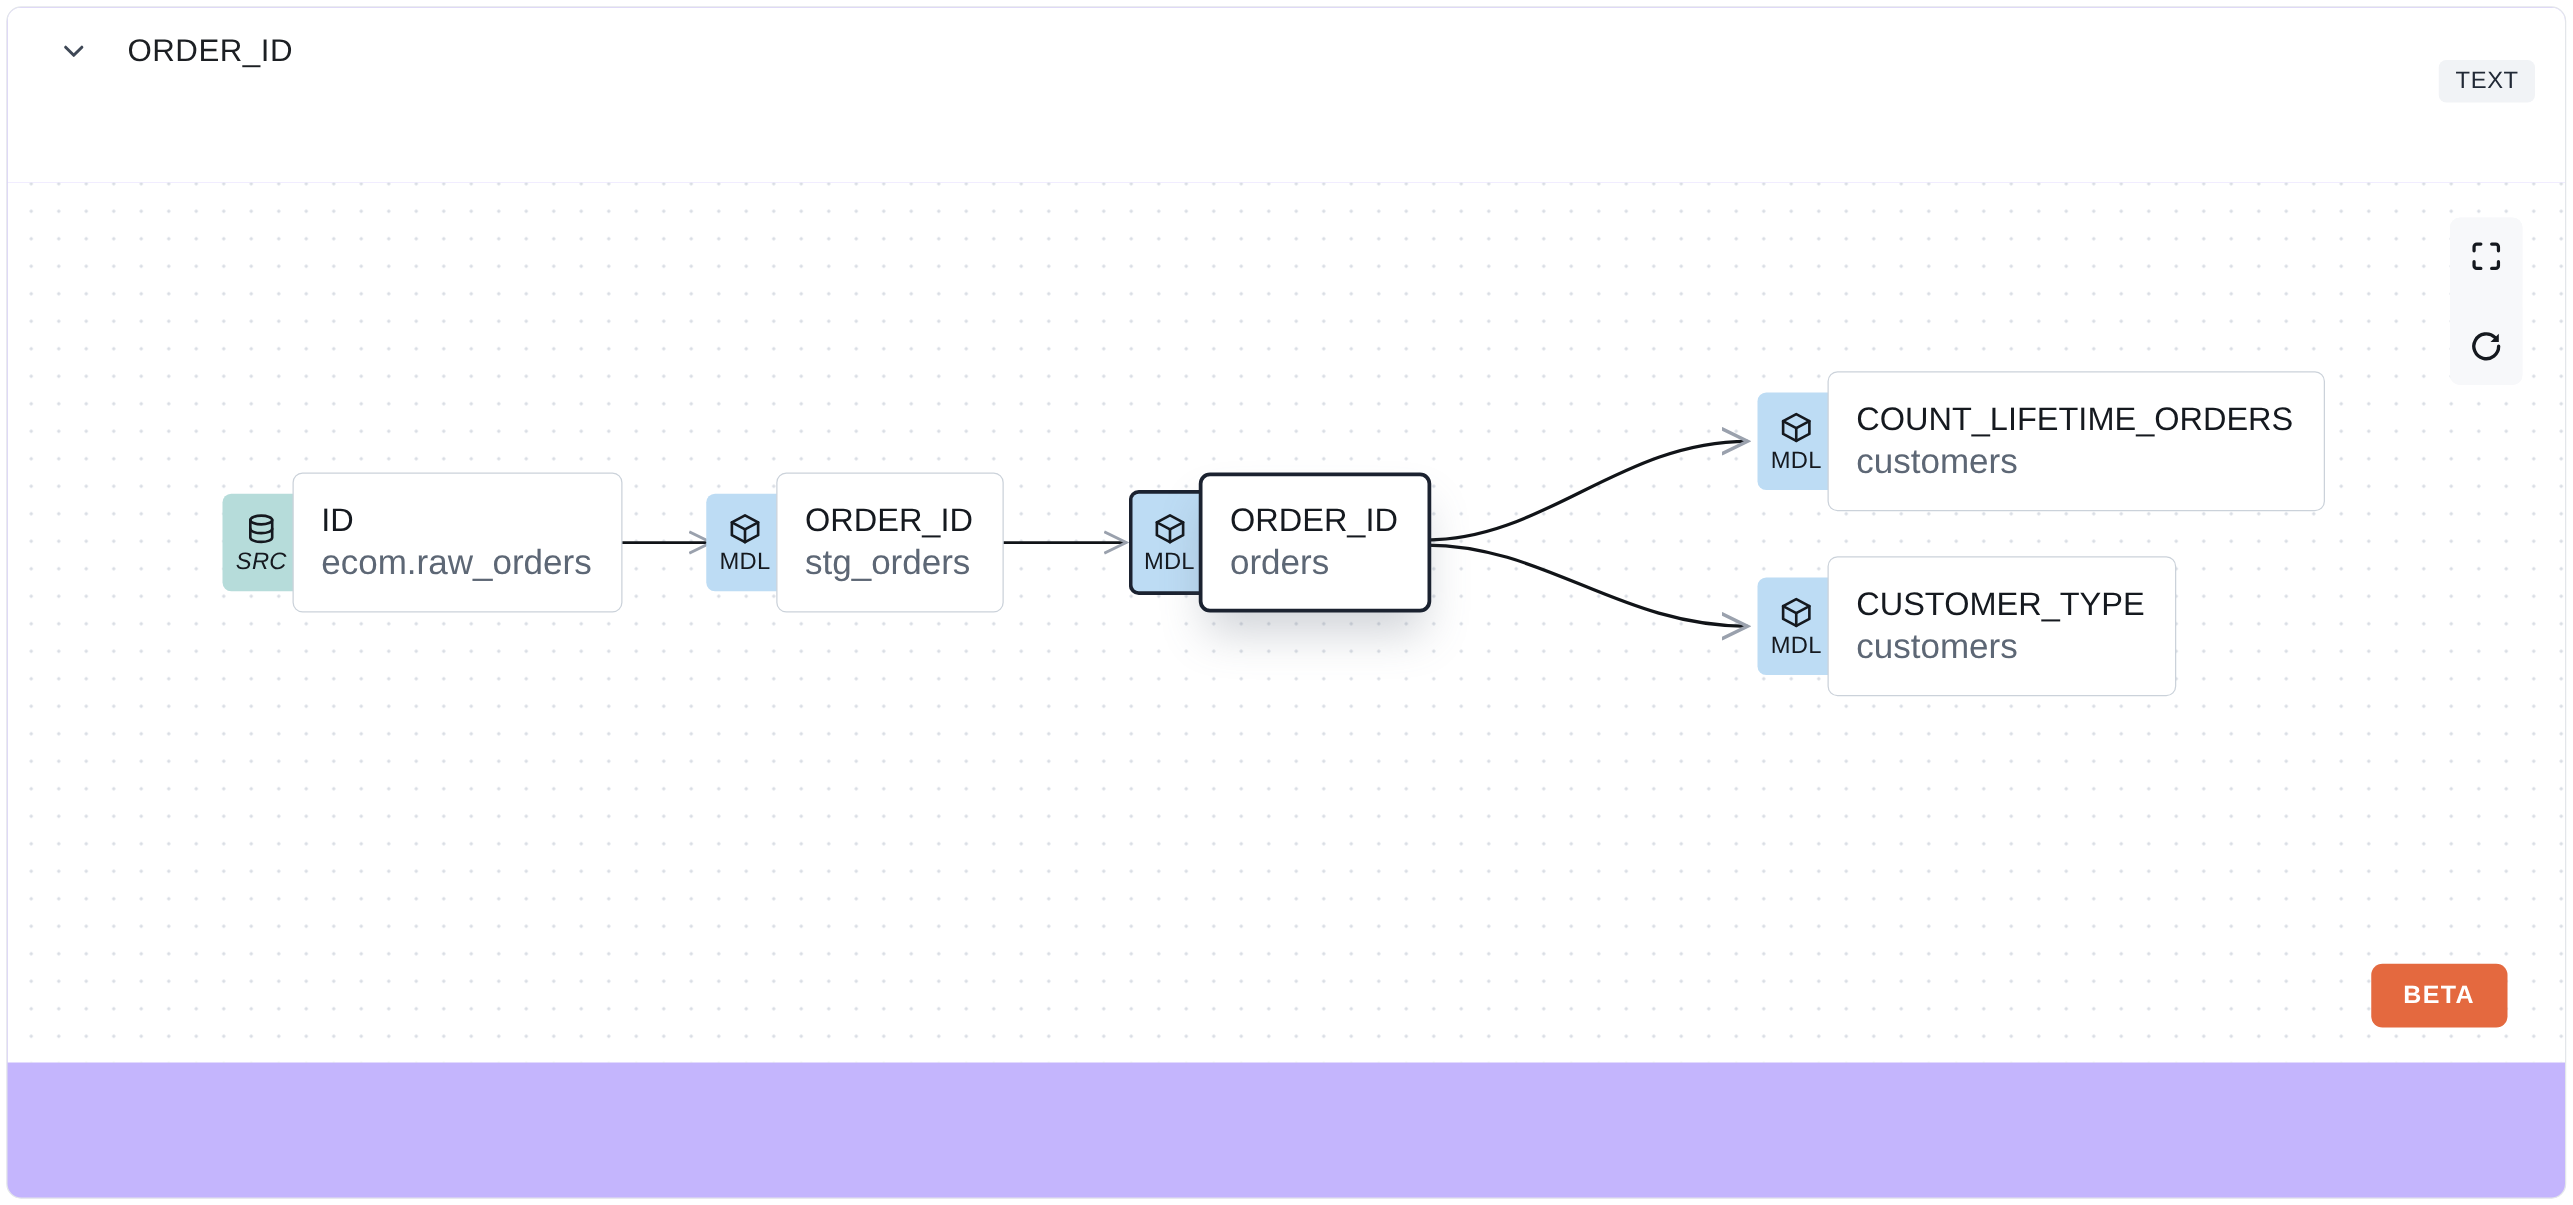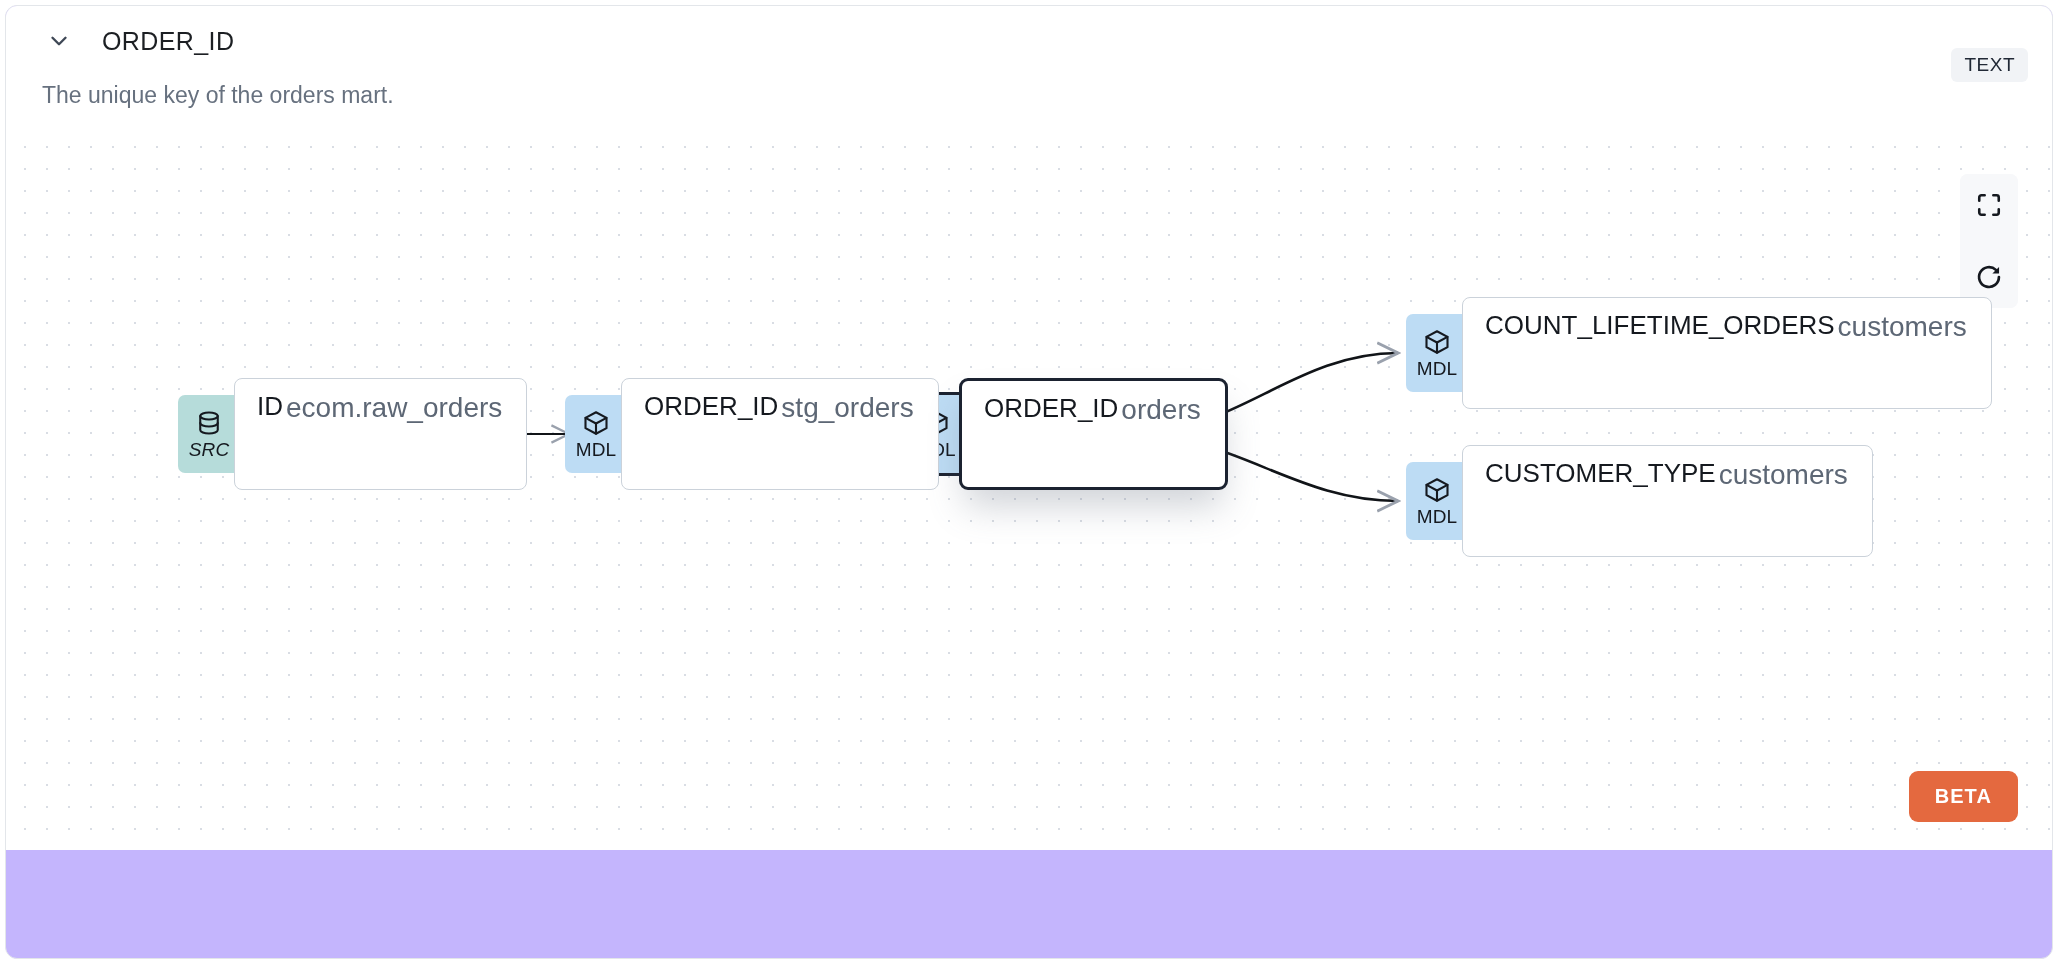--- a/index.html
+++ b/index.html
@@ -140,21 +140,21 @@
     letter-spacing: 0.2px;
     line-height: 1;
     margin-top: 2px;
   }
   .node-body {
     background: #ffffff;
     border: 1px solid #cbd2da;
     border-radius: 8px;
     padding: 13px 24px 13px 22px;
     display: flex;
-    flex-direction: row;
+    flex-direction: column;
     justify-content: center;
     gap: 3px;
     margin-left: -6px;
     position: relative;
     z-index: 2;
     min-width: 0;
   }
   .node-name {
     font-size: 26px;
     color: #15191f;
@@ -197,21 +197,21 @@
     width: 58px; height: 62px;
     display: flex; align-items: center; justify-content: center;
     cursor: pointer;
     background: #f7f8fa;
   }
   .ctrl-btn + .ctrl-btn { margin-top: 10px; }
   .ctrl-btn svg { display: block; }
 
   .beta-badge {
     position: absolute;
-    right: 34px;
+    right: 46px;
     bottom: 28px;
     background: #e4693f;
     color: #ffffff;
     font-size: 20px;
     font-weight: 700;
     letter-spacing: 1.1px;
     padding: 14px 26px;
     border-radius: 9px;
     cursor: pointer;
   }
@@ -224,21 +224,20 @@
   <div class="header">
     <div class="header-row">
       <div class="chevron-btn">
         <svg width="26" height="26" viewBox="0 0 24 24" fill="none" stroke="#3f4856" stroke-width="2.2" stroke-linecap="round" stroke-linejoin="round">
             <polyline points="6 9 12 15 18 9"></polyline>
           </svg>
       </div>
       <div class="col-title">ORDER_ID</div>
       <div class="type-badge">TEXT</div>
     </div>
-    <div class="description">The unique key of the orders mart.</div>
   </div>
 
 
   <div class="canvas">
 
     <svg class="edges" viewBox="0 0 2046 704" preserveAspectRatio="none">
       <defs>
         <marker id="arw" markerWidth="9" markerHeight="9" refX="8" refY="4.5" orient="auto">
           <path d="M0,0.6 L8,4.5 L0,8.4" fill="none" stroke="#9aa1ad" stroke-width="1.1"></path>
         </marker>

